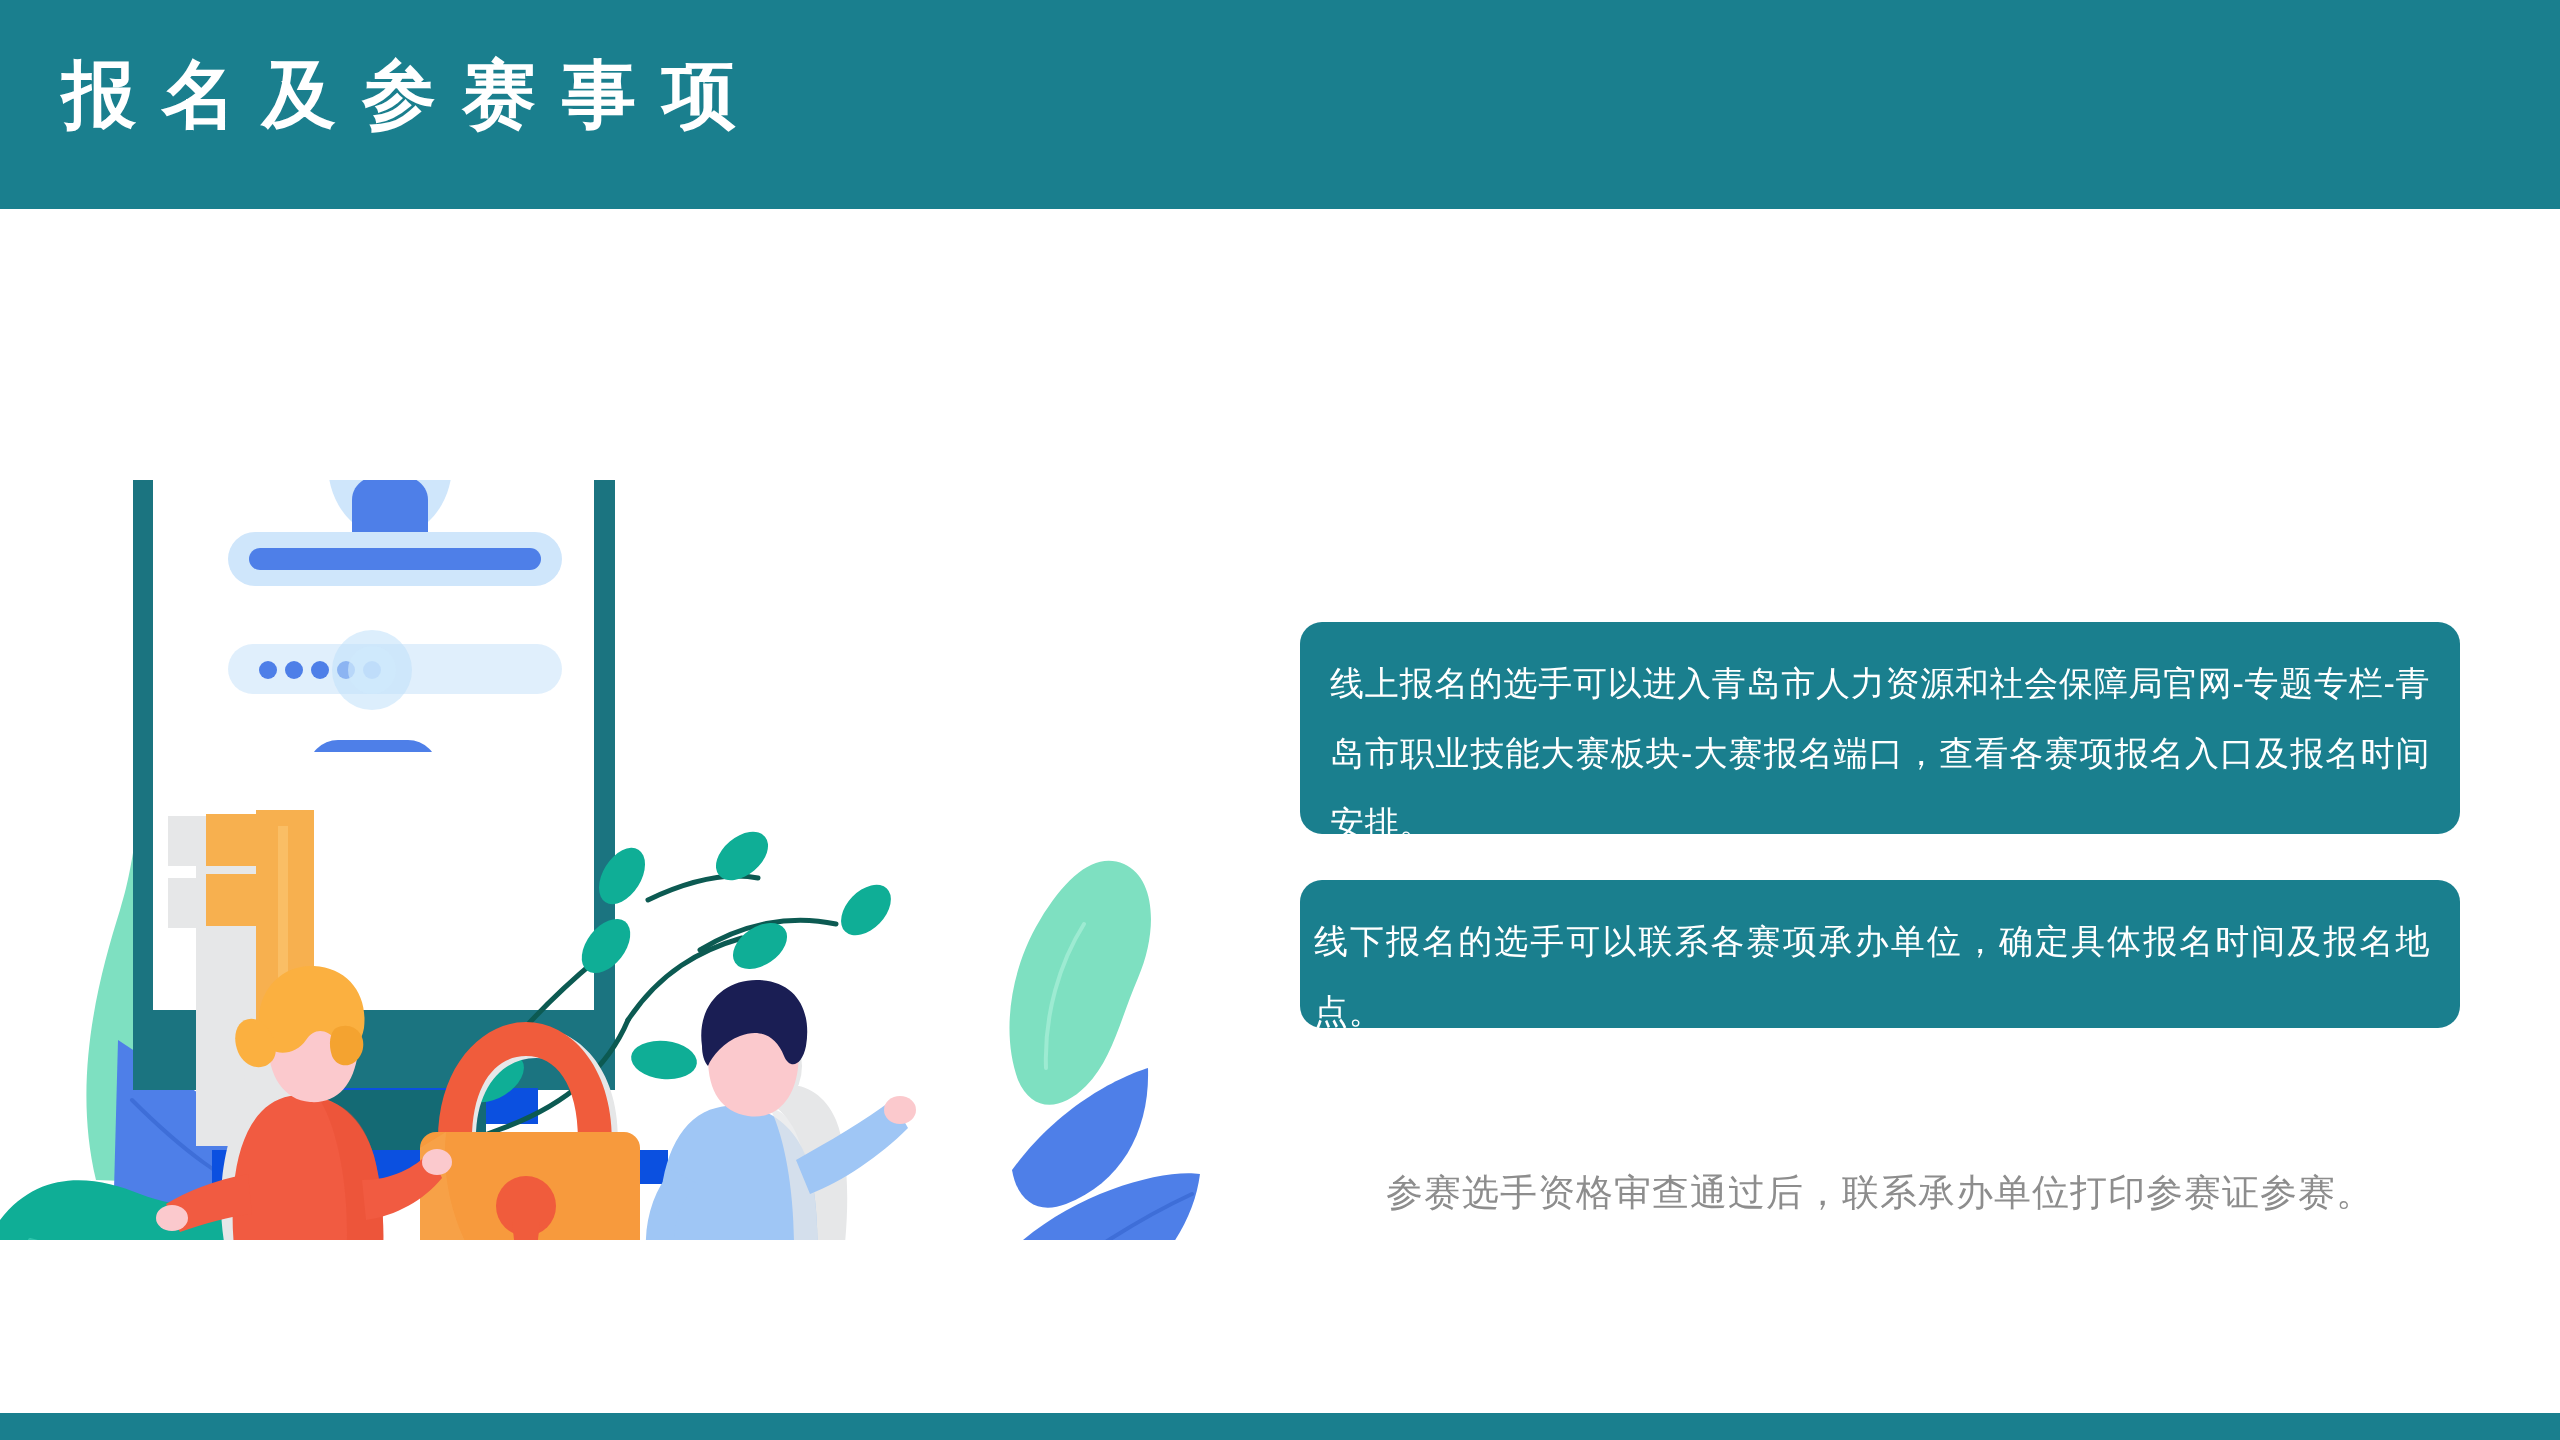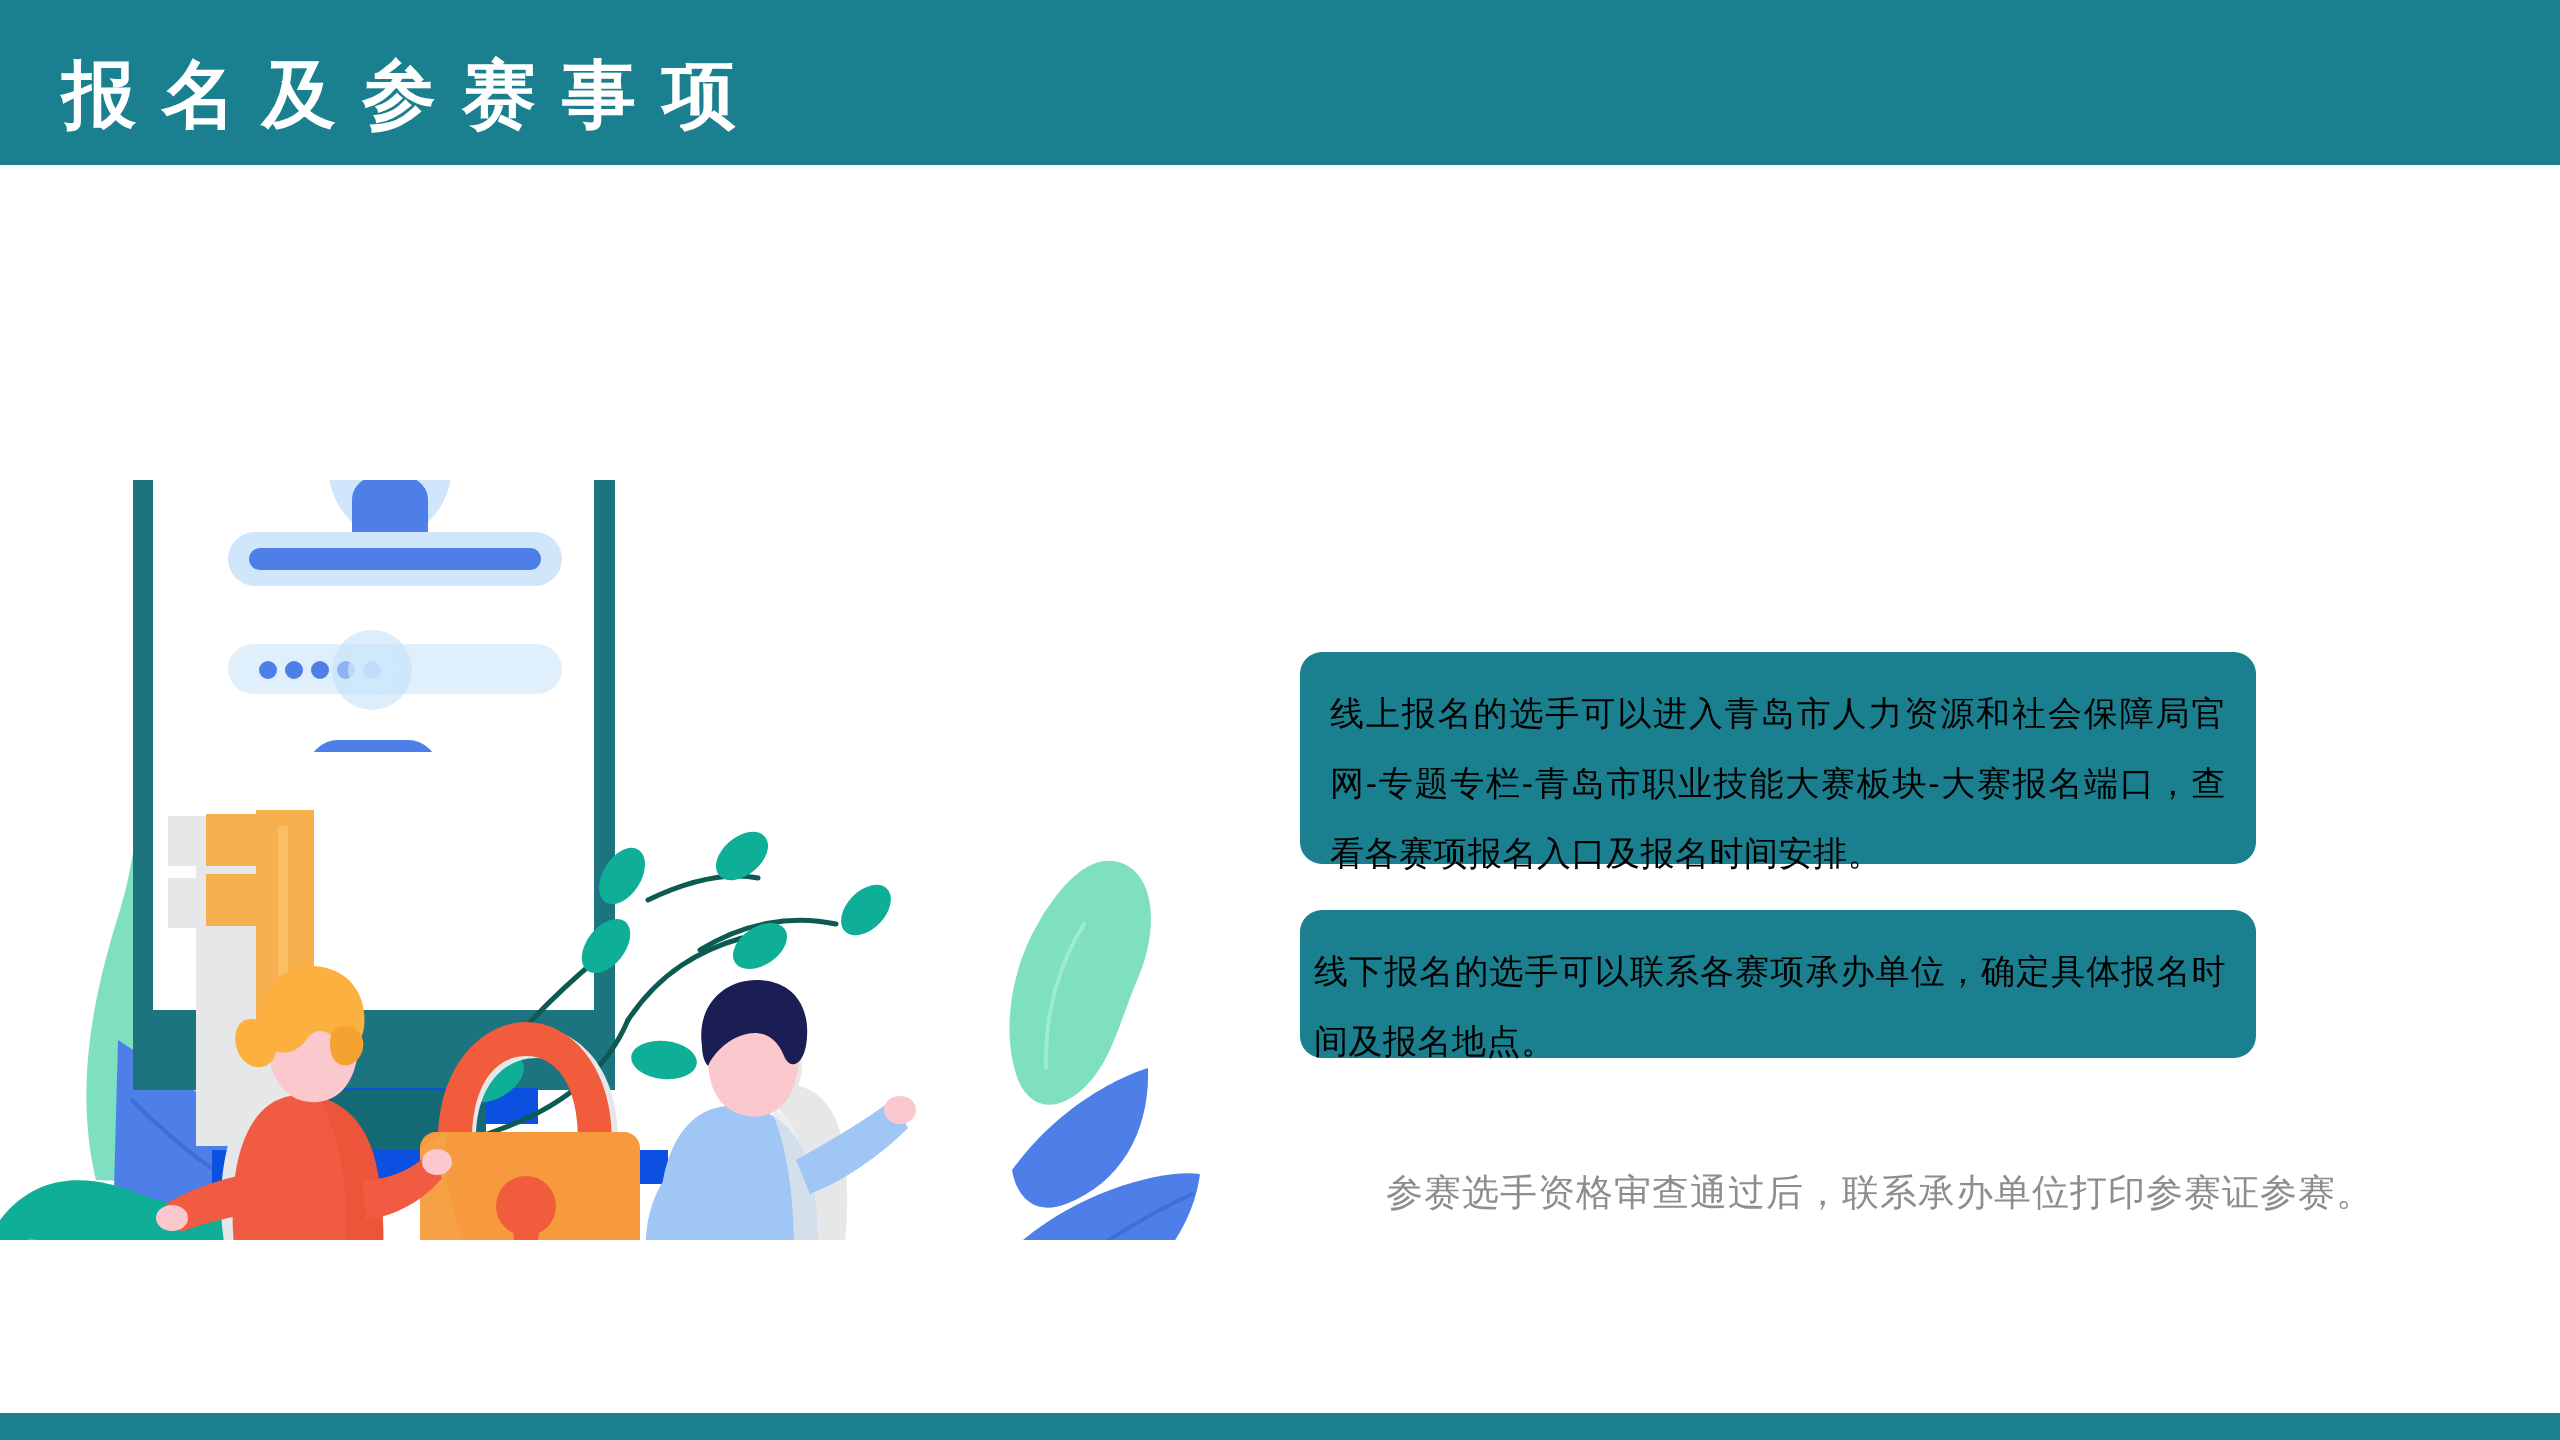--- a/index.html
+++ b/index.html
@@ -7,21 +7,21 @@
     width:2560px;height:1440px;
     background:#ffffff;
     font-family:"Liberation Sans","DejaVu Sans",sans-serif;
     overflow:hidden;
     position:relative;
   }
   .slide{position:absolute;inset:0;background:#ffffff;overflow:hidden;}
 
   
   .header-bar{
-    position:absolute;left:0;top:0;width:2560px;height:165px;
+    position:absolute;left:0;top:0;width:2560px;height:209px;
     background:#1A7F8E;
   }
   .header-title{
     position:absolute;left:62px;top:36px;
     font-size:74px;line-height:118px;
     color:#ffffff;font-weight:700;
     letter-spacing:26px;
     white-space:nowrap;
   }
 
@@ -45,26 +45,25 @@
   .section-subtitle{
     text-align:right;
     font-size:37px;line-height:52px;
     color:#8D8D8D;
     font-weight:400;
     letter-spacing:1px;
     margin:0;
   }
 
   .card{
-    position:absolute;left:1300px;width:956px;
+    position:absolute;left:1300px;width:1160px;
     background:#1A7F8E;border-radius:22px;
-    color:#000000;
+    color:#ffffff;
     box-sizing:border-box;
     padding:26px 30px 30px 30px;
-    margin-top:30px;
   }
   .card-text{
     font-size:34px;line-height:70px;
     letter-spacing:0.5px;
     margin:0;
     text-align:justify;
     text-align-last:left;
   }
   #card-1{top:622px;height:212px;}
   #card-2{top:880px;height:148px;padding-left:14px;}

